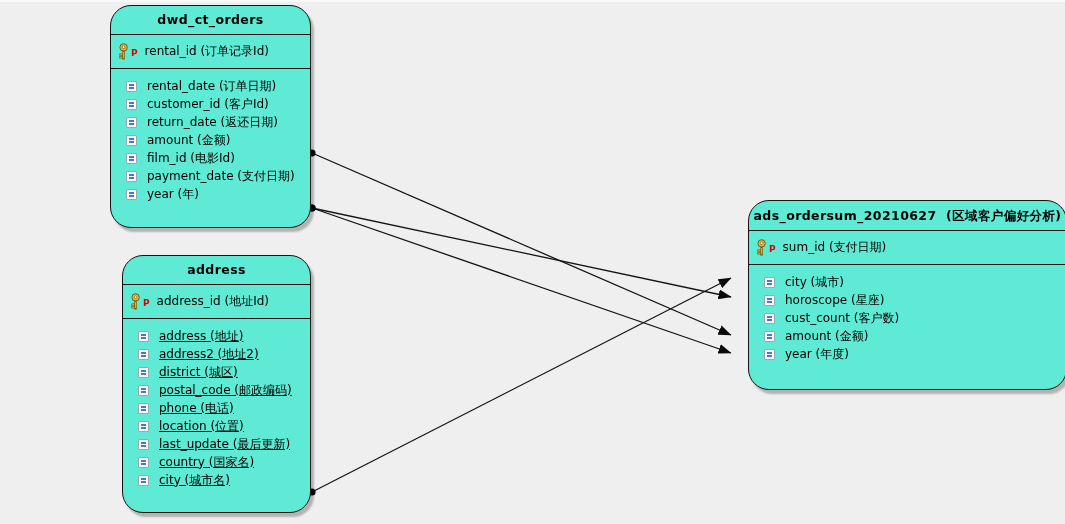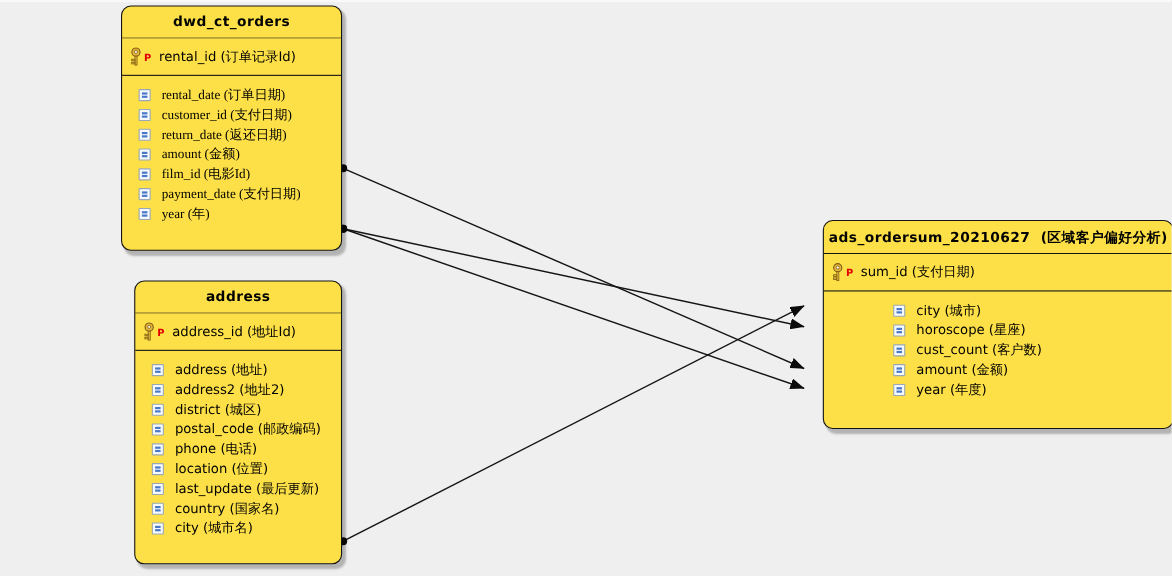--- a/index.html
+++ b/index.html
@@ -10,23 +10,23 @@
     color:#000;
   }
   body::before{content:"";position:absolute;left:0;top:0;right:0;height:2px;background:#f9f9f9;}
   #canvas{position:absolute;inset:0;}
   #rel-svg{position:absolute;left:0;top:0;width:1065px;height:524px;z-index:1;}
   .rel-line{stroke:#141414;stroke-width:1.3;}
   .rel-dot{fill:#0a0a0a;}
 
   .entity{
     position:absolute;z-index:2;
-    background:#fde047;
+    background:#5eead4;
     border:1.6px solid #141414;
-    border-radius:9px;
+    border-radius:21px;
     box-shadow:3px 4px 2px rgba(0,0,0,0.25);
     box-sizing:border-box;
   }
   .entity-title{
     height:28px;line-height:28px;
     text-align:center;font-weight:bold;font-size:12.5px;
     letter-spacing:0.4px;white-space:pre;
     border-bottom:1.4px solid #141414;
     border-radius:8px 8px 0 0;
     overflow:hidden;
@@ -53,26 +53,26 @@
     position:relative;box-sizing:border-box;
   }
   .field-icon::before,.field-icon::after{
     content:"";position:absolute;left:2px;right:2px;height:1.5px;background:#4a78c8;
   }
   .field-icon::before{top:2.5px;}
   .field-icon::after{top:5.8px;}
 
   
   .t-dwd{left:110px;top:5px;width:201px;height:223px;}
-  .t-dwd .fields{padding-bottom:26px;font-family:Liberation Serif, serif;}
+  .t-dwd .fields{padding-bottom:26px;}
   .t-addr{left:122px;top:255px;width:189px;height:258px;}
-  .t-addr .fields{padding-bottom:25px;}
+  .t-addr .fields{padding-bottom:25px;text-decoration:underline;}
   .t-ads{left:733px;top:200px;width:319px;height:190px;margin-left:15px;}
   .t-ads .entity-title{height:29px;line-height:29px;}
-  .t-ads .fields{padding-bottom:28px;padding-left:48px;}
+  .t-ads .fields{padding-bottom:28px;}
 </style>
 </head>
 <body>
 
 <div id="canvas">
 
   <svg id="rel-svg">
     <defs>
       <marker id="arrowhead" markerWidth="13" markerHeight="10" refX="12.5" refY="5" orient="auto" markerUnits="userSpaceOnUse">
         <path d="M0,0 L13,5 L0,10 z" fill="#0a0a0a"></path>
@@ -103,21 +103,21 @@
       </span>
       <span>rental_id (订单记录Id)</span>
     </div>
     <div class="fields">
       <div class="field-row">
           <span class="field-icon"></span>
           <span>rental_date (订单日期)</span>
         </div>
       <div class="field-row">
           <span class="field-icon"></span>
-          <span>customer_id (支付日期)</span>
+          <span>customer_id (客户Id)</span>
         </div>
       <div class="field-row">
           <span class="field-icon"></span>
           <span>return_date (返还日期)</span>
         </div>
       <div class="field-row">
           <span class="field-icon"></span>
           <span>amount (金额)</span>
         </div>
       <div class="field-row">

